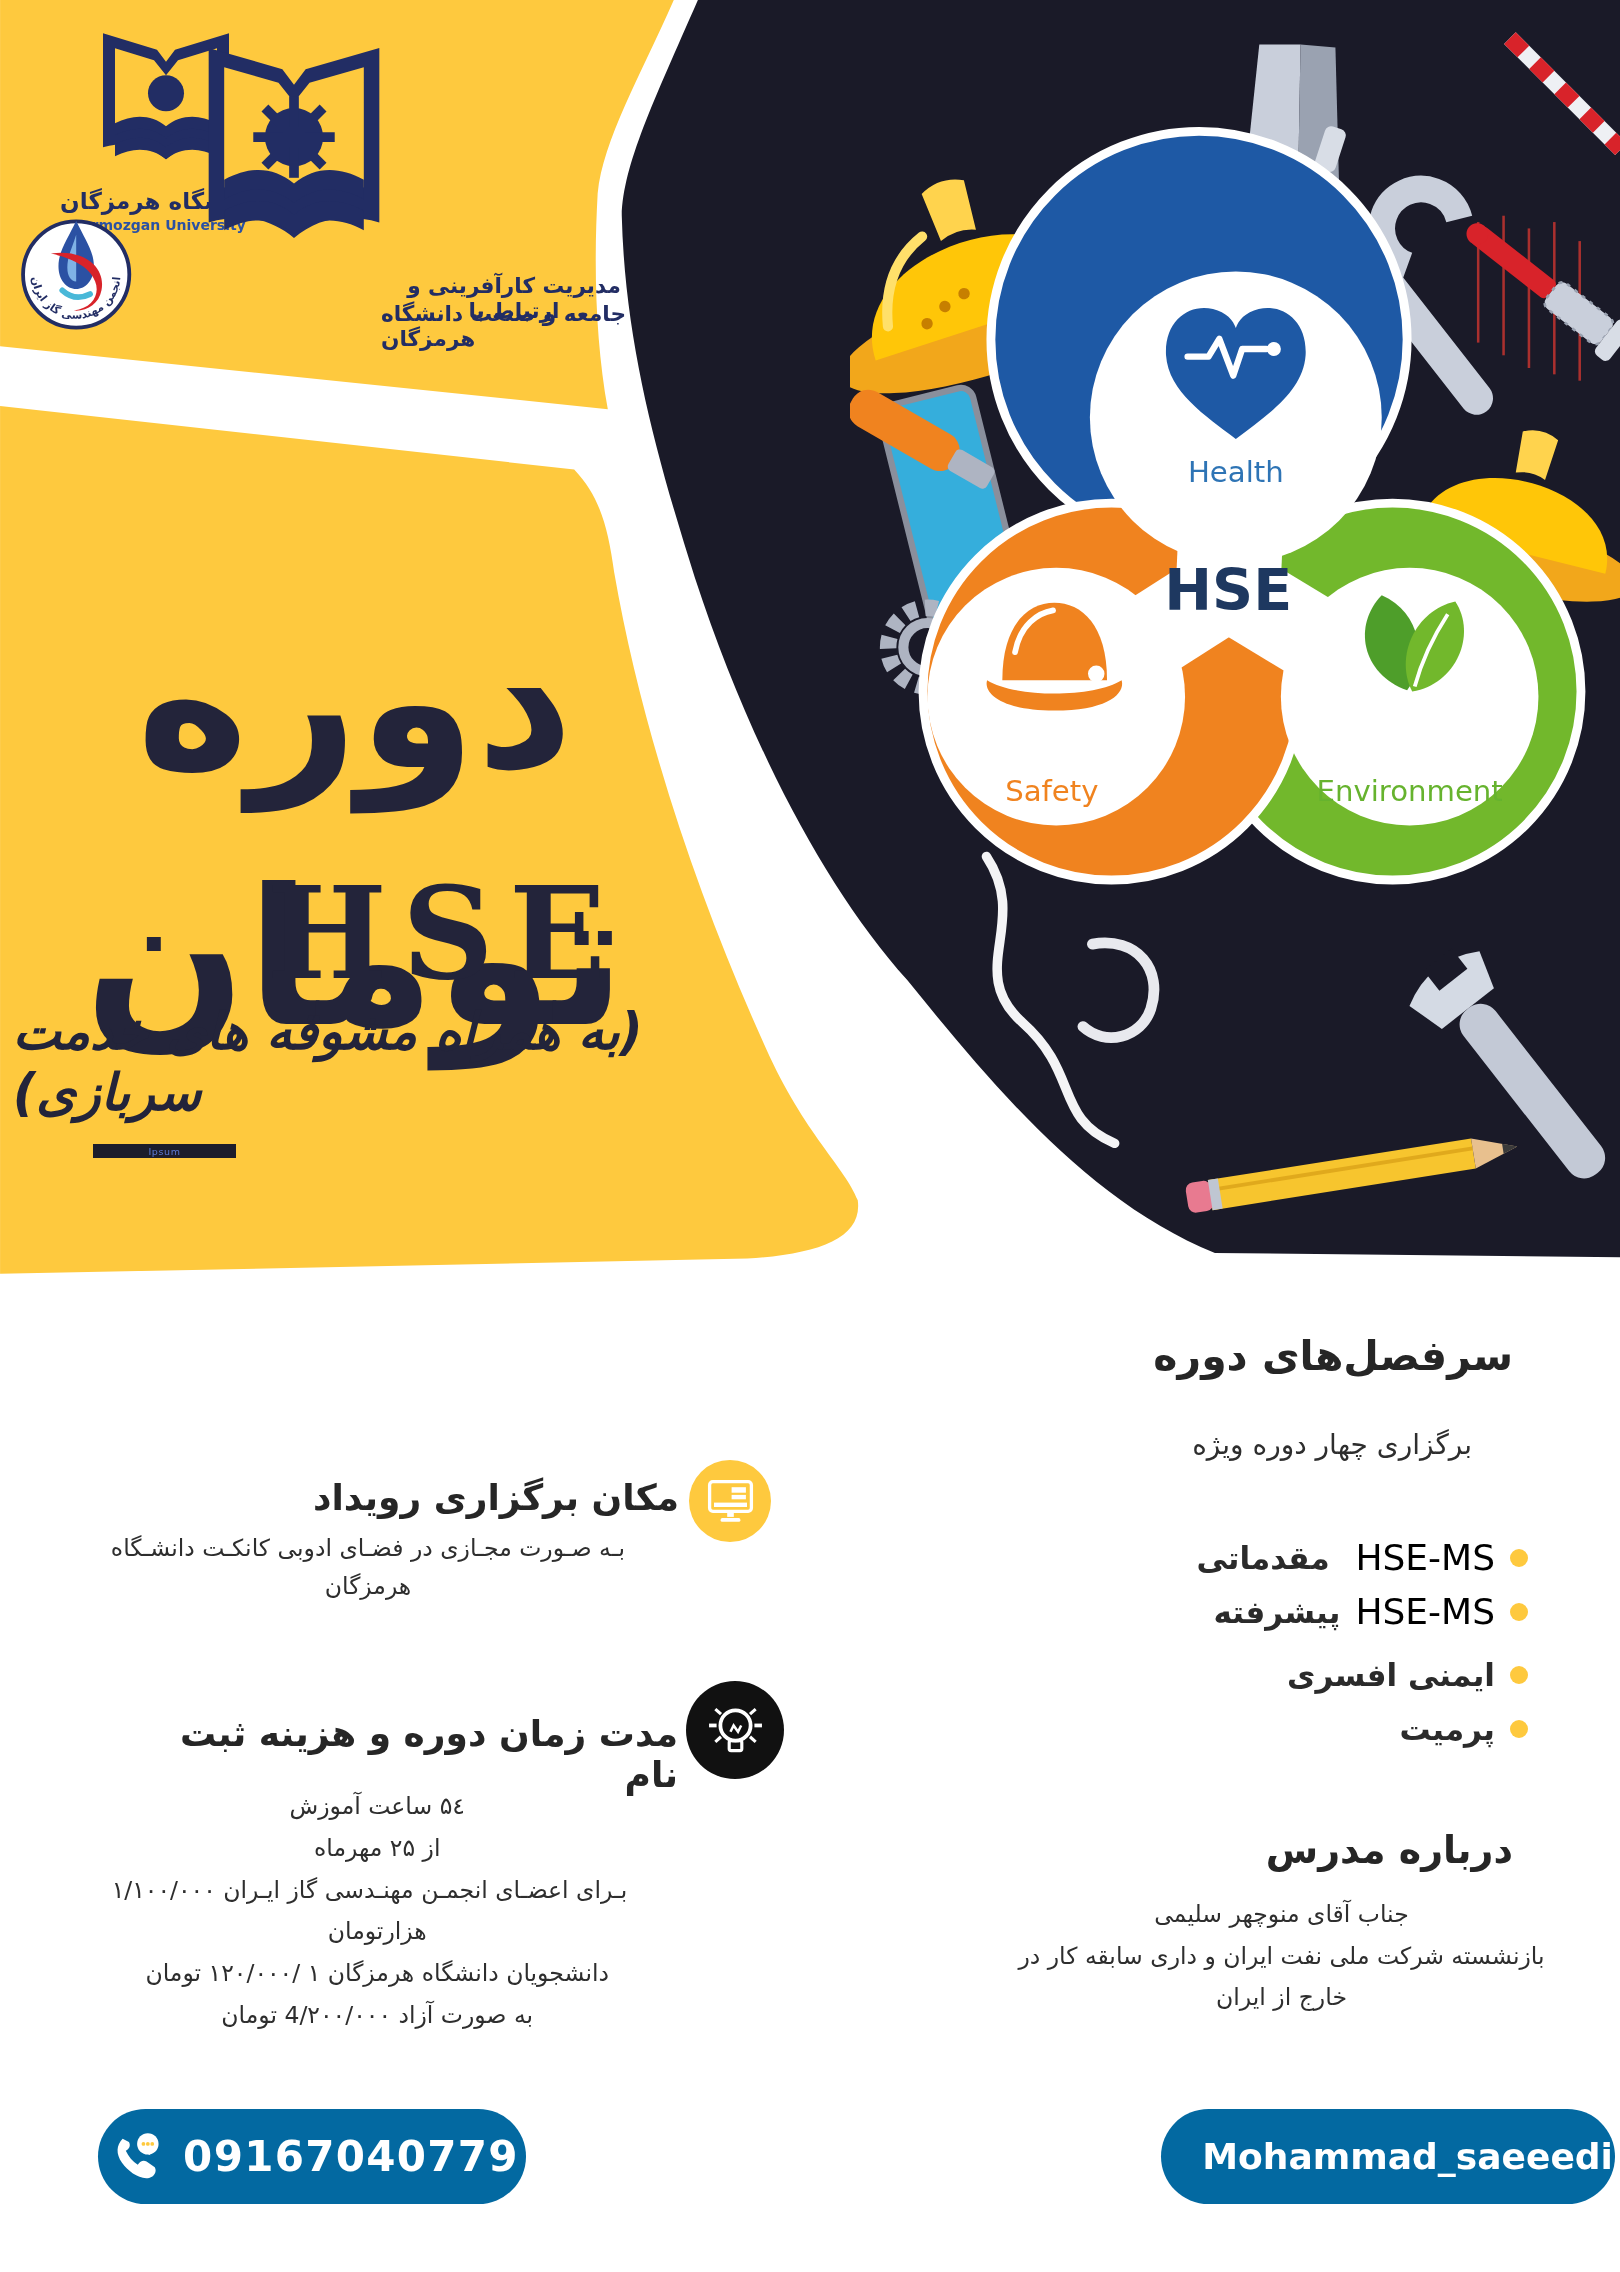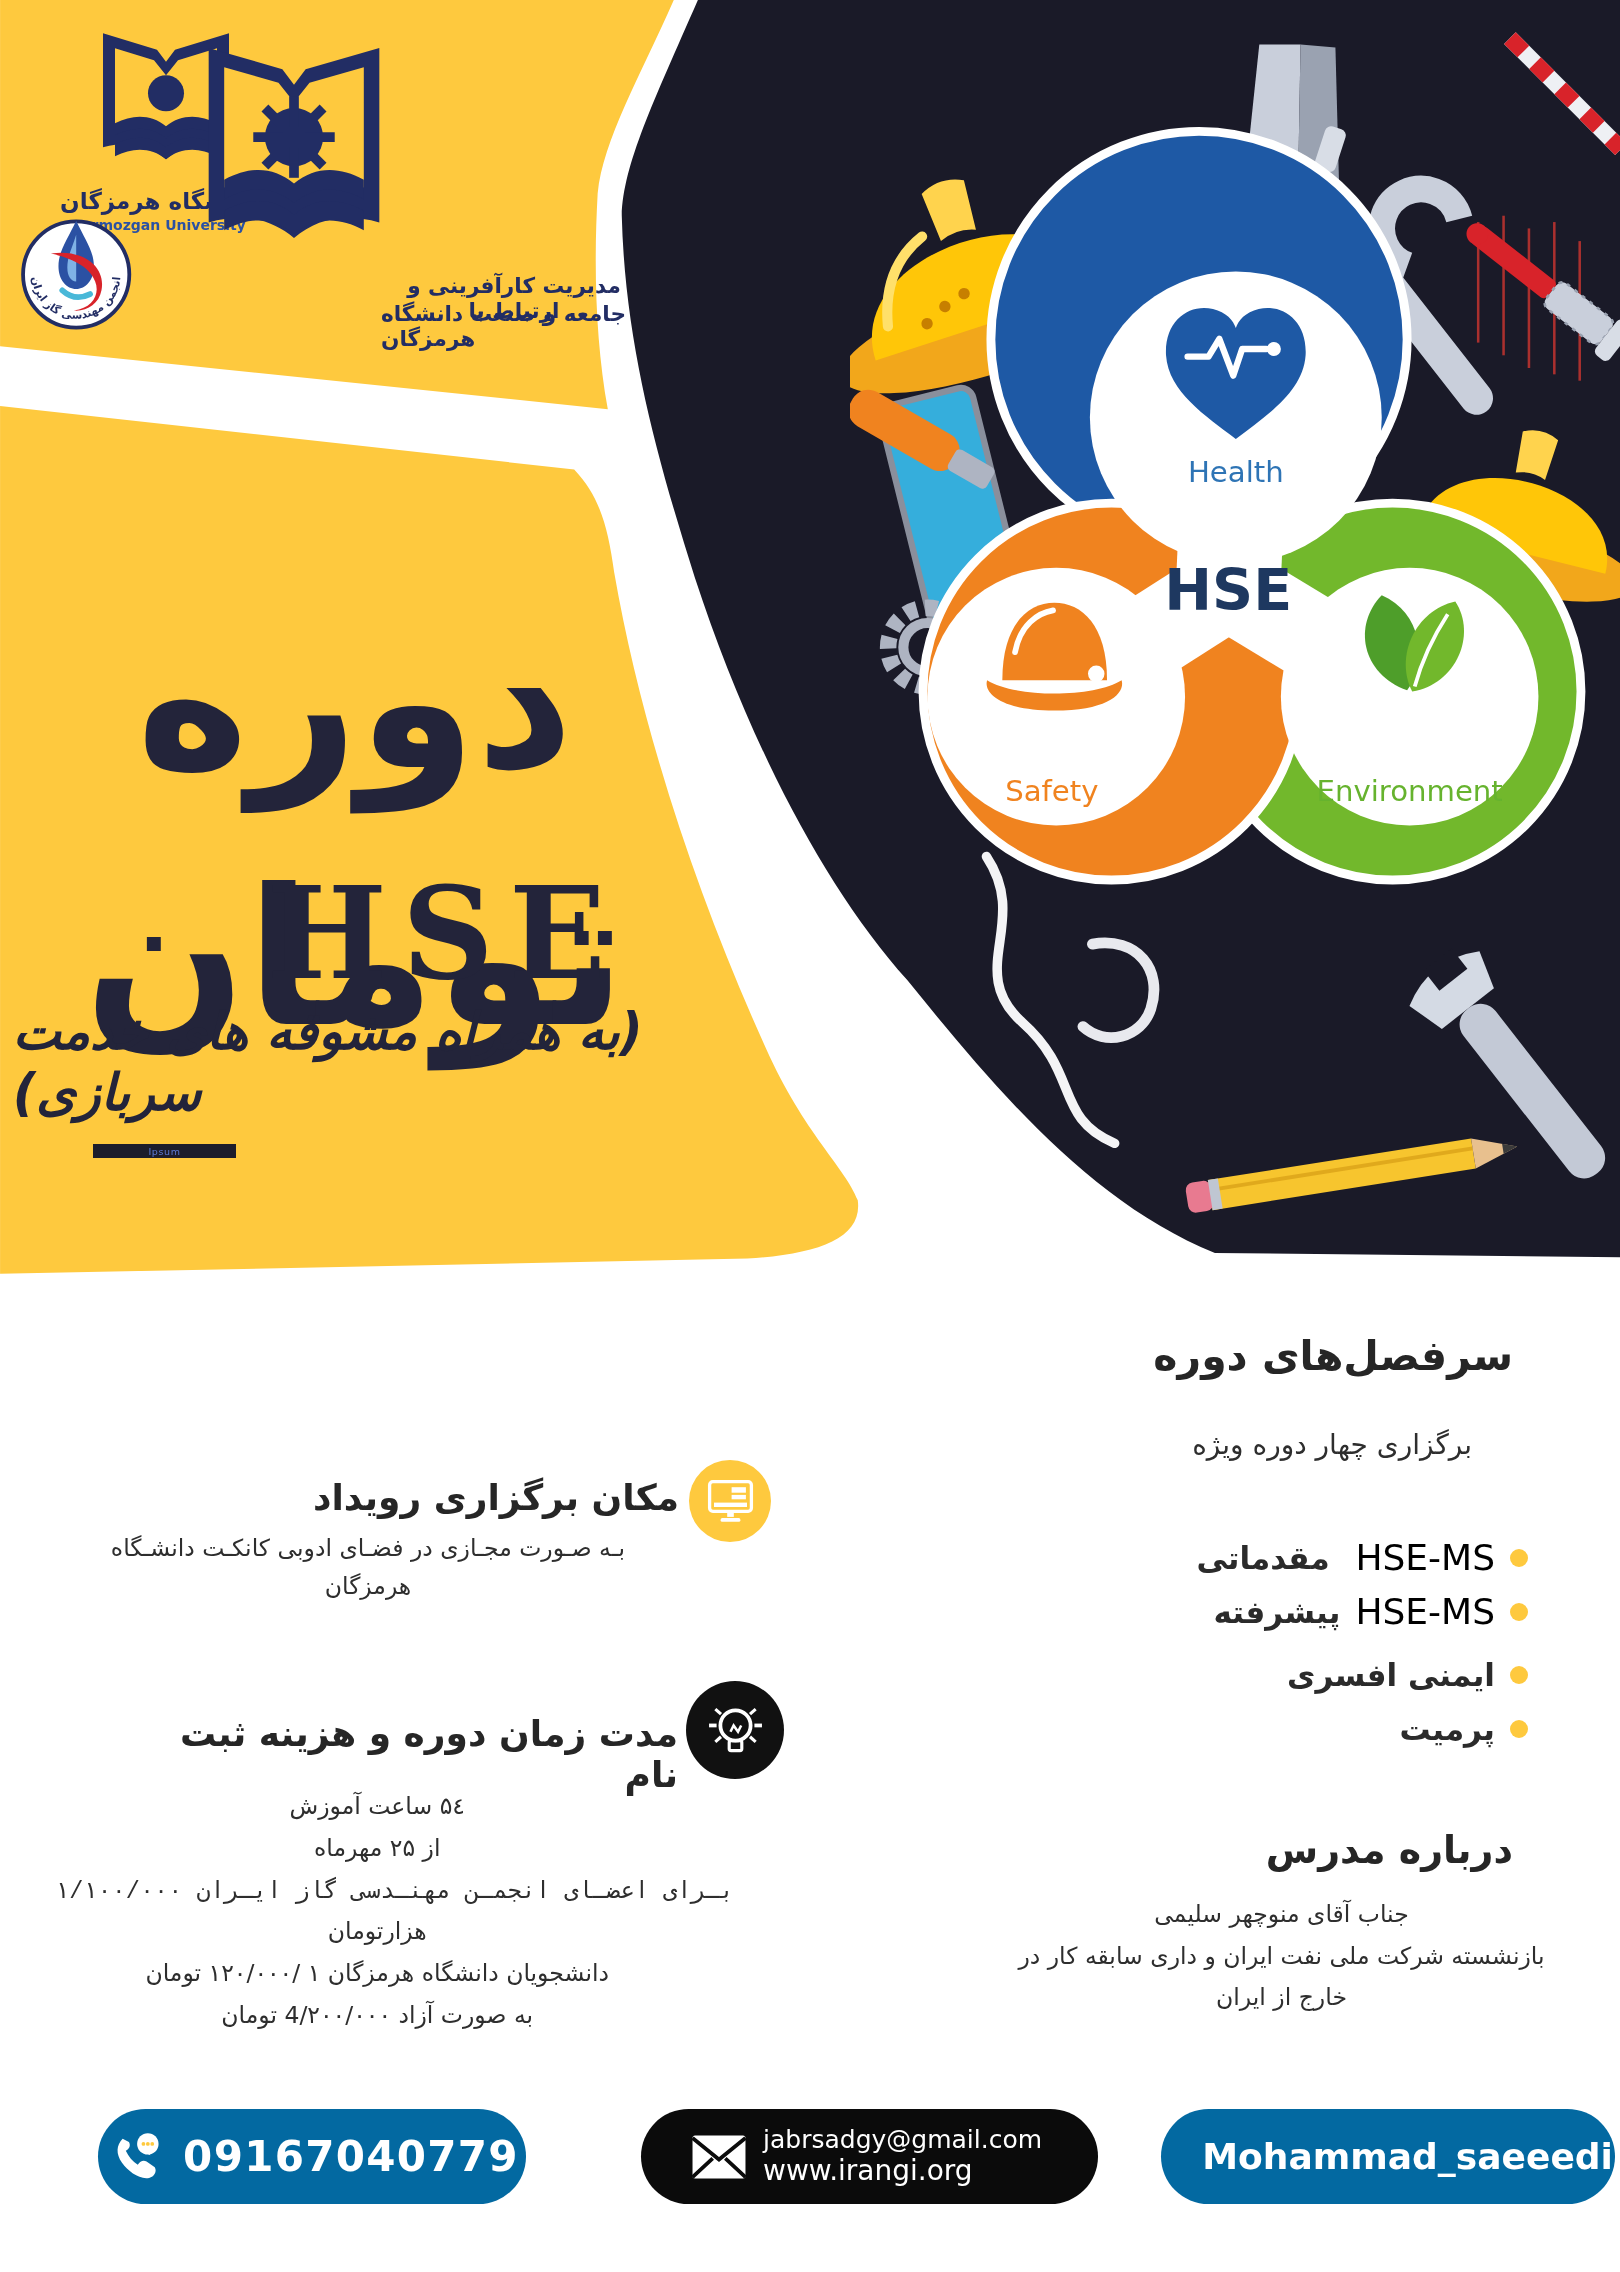--- a/index.html
+++ b/index.html
@@ -248,48 +248,37 @@
       <line x1="80" y1="42" x2="92" y2="42" stroke="#FFFFFF" stroke-width="6"></line>
       <line x1="18" y1="16" x2="27" y2="24" stroke="#FFFFFF" stroke-width="5"></line>
       <line x1="82" y1="16" x2="73" y2="24" stroke="#FFFFFF" stroke-width="5"></line>
       <line x1="18" y1="68" x2="27" y2="60" stroke="#FFFFFF" stroke-width="5"></line>
       <line x1="82" y1="68" x2="73" y2="60" stroke="#FFFFFF" stroke-width="5"></line>
     </svg>
   </div>
   <div class="abs rtl fa-heading" style="left:152px;top:1713px;width:526px;font-size:36px;">مدت زمان دوره و هزینه ثبت نام</div>
   <div class="abs rtl fa-body" style="left:12.7px;top:1792px;width:729px;font-size:23.5px;">۵٤ ساعت آموزش</div>
   <div class="abs rtl fa-body" style="left:12.7px;top:1834px;width:729px;font-size:23.5px;">از ۲۵ مهرماه</div>
-  <div class="abs rtl fa-body" style="left:30px;top:1876px;width:729px;font-size:23.5px;font-family:Liberation Mono, monospace;">بـرای اعضـای انجمـن مهنـدسی گاز ایـران ۱/۱۰۰/۰۰۰</div>
+  <div class="abs rtl fa-body" style="left:5px;top:1876px;width:729px;font-size:23.5px;">بـرای اعضـای انجمـن مهنـدسی گاز ایـران ۱/۱۰۰/۰۰۰</div>
   <div class="abs rtl fa-body" style="left:12.7px;top:1917px;width:729px;font-size:23.5px;">هزارتومان</div>
   <div class="abs rtl fa-body" style="left:12.7px;top:1959px;width:729px;font-size:23.5px;">دانشجویان دانشگاه هرمزگان ⁦۱۲۰/۰۰۰/ ۱⁩ تومان</div>
   <div class="abs rtl fa-body" style="left:12.7px;top:2001px;width:729px;font-size:23.5px;">به صورت آزاد 4/۲۰۰/۰۰۰ تومان</div>
 
   <div class="pill yellow" style="left:98px;width:428px;justify-content:center;gap:15px;">
     <svg width="63" height="63" viewBox="0 0 100 100">
       <path d="M28,22 C18,32 17,46 27,60 C37,74 55,87 70,84 C78,82 83,74 79,67 L66,58 C60,55 56,58 52,63 C44,58 37,50 33,41 C39,38 41,32 38,27 L28,22 Z" fill="#FFFFFF"></path>
       <circle cx="68" cy="30" r="17" fill="#FFFFFF"></circle>
       <polygon points="60,42 72,48 66,38" fill="#FFFFFF"></polygon>
       <circle cx="61" cy="30" r="3" fill="#FEC93E"></circle>
         <circle cx="68" cy="30" r="3" fill="#FEC93E"></circle>
         <circle cx="75" cy="30" r="3" fill="#FEC93E"></circle>
     </svg>
     <span class="pill-phone-text">09167040779</span>
   </div>
 
-  <div class="pill black" style="left:641px;width:457px;padding-left:49px;box-sizing:border-box;">
-    <svg width="58" height="48" viewBox="0 0 92 76">
-      <rect x="4" y="4" width="84" height="68" rx="4" fill="#FFFFFF"></rect>
-      <path d="M4,8 L46,42 L88,8" fill="none" stroke="#0B0B0B" stroke-width="6"></path>
-      <path d="M4,70 L36,40 M88,70 L56,40" fill="none" stroke="#0B0B0B" stroke-width="6"></path>
-    </svg>
-    <div class="pill-mail-col">
-      <span class="l1">jabrsadgy@gmail.com</span>
-      <span class="l2">www.irangi.org</span>
-    </div>
-  </div>
 
   <div class="pill yellow" style="left:1161px;width:454px;padding-left:35px;box-sizing:border-box;gap:6.3px;">
     <svg width="70" height="70" viewBox="0 0 100 100">
       <polygon points="8,48 92,12 72,86 50,62 40,80 37,54" fill="#FFFFFF"></polygon>
       <polygon points="50,62 40,80 37,54" fill="#E7E9EF"></polygon>
       <polygon points="92,12 37,54 50,62" fill="#F4F5F8"></polygon>
     </svg>
     <span class="pill-tg-text">Mohammad_saeeedi99</span>
   </div>
 

